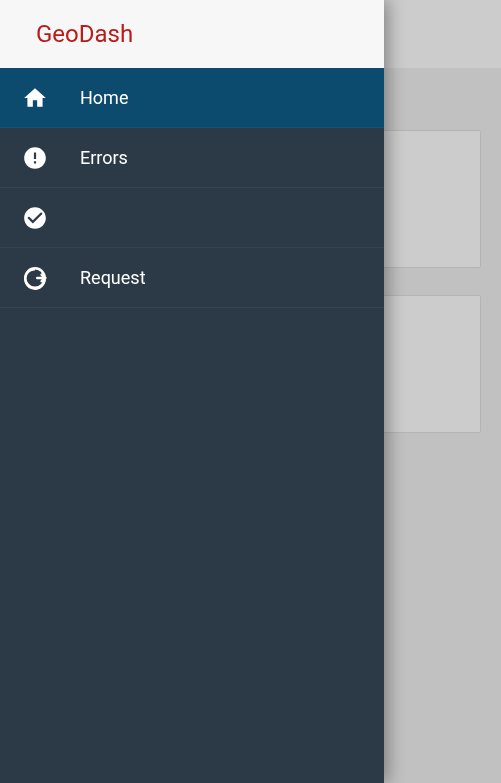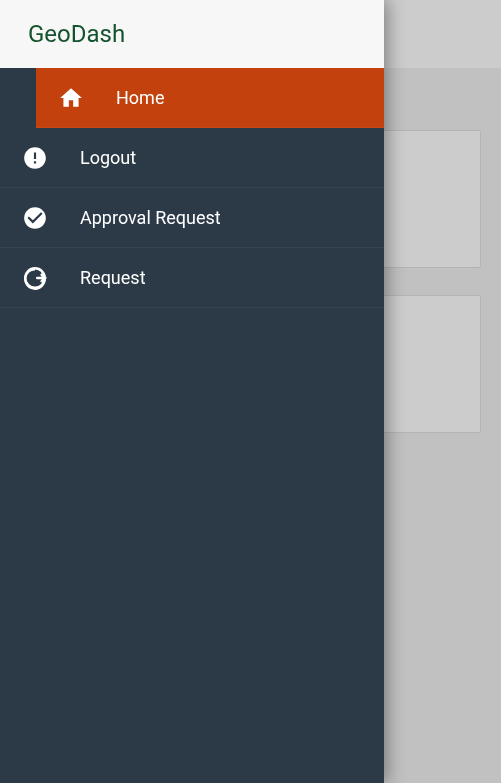--- a/index.html
+++ b/index.html
@@ -50,38 +50,37 @@
       position:absolute; left:0; top:0;
       width: 384px; height: 783px;
       background: #2b3a46;
       display:flex; flex-direction:column;
       box-shadow: 4px 0 16px rgba(0,0,0,0.35);
     }
     .drawer-header {
       height: 68px;
       background: #f7f7f7;
       display:flex; align-items:center;
-      padding: 0 28px;
+      padding: 0 36px;
       font-size: 24px;
       font-weight: 400;
-      color: #14532d;
+      color: #b91c1c;
     }
     .nav-item {
       height: 60px;
       display:flex; align-items:center;
       padding: 0 22px;
       gap: 32px;
       color: #fff;
       border-bottom: 1px solid rgba(255,255,255,0.05);
       cursor: pointer;
       font-size: 18px;
     }
     .nav-item.active {
-      background: #c2410c;
-      margin-left: 36px;
+      background: #0c4a6e;
     }
     .nav-icon {
       width: 26px; height: 26px;
       flex-shrink: 0;
       display:flex; align-items:center; justify-content:center;
     }
     .nav-icon svg { width:26px; height:26px; fill:#fff; }
   </style>
 </head>
 <body>
@@ -112,31 +111,30 @@
     </span>
     <span>Home</span>
   </div>
 
   <div class="nav-item">
     <span class="nav-icon">
       <svg viewBox="0 0 24 24">
           <path d="M12 2C6.48 2 2 6.48 2 12s4.48 10 10 10 10-4.48 10-10S17.52 2 12 2zm1 15h-2v-2h2v2zm0-4h-2V7h2v6z"></path>
         </svg>
     </span>
-    <span>Logout</span>
+    <span>Errors</span>
   </div>
 
 
   <div class="nav-item">
     <span class="nav-icon">
       <svg viewBox="0 0 24 24">
           <path d="M12 2C6.48 2 2 6.48 2 12s4.48 10 10 10 10-4.48 10-10S17.52 2 12 2zm-2 15l-5-5 1.41-1.41L10 14.17l7.59-7.59L19 8l-9 9z"></path>
         </svg>
     </span>
-    <span>Approval Request</span>
   </div>
 
   <div class="nav-item">
     <span class="nav-icon">
       <svg viewBox="0 0 24 24">
           <path d="M12 2a10 10 0 1 0 7.07 2.93l-1.42 1.42A8 8 0 1 1 12 4V2zm4 9h5l-2.5-2.5 1.42-1.42L23 11l-4.08 3.92-1.42-1.42L20 11h-4V9z" transform="translate(0 1)"></path>
         <circle cx="12" cy="12" r="9" fill="none" stroke="#fff" stroke-width="2.2"></circle>
         <path d="M14 12h7m-3 -3l3 3-3 3" fill="none" stroke="#fff" stroke-width="2.2" stroke-linecap="round" stroke-linejoin="round"></path>
       </svg>
     </span>

